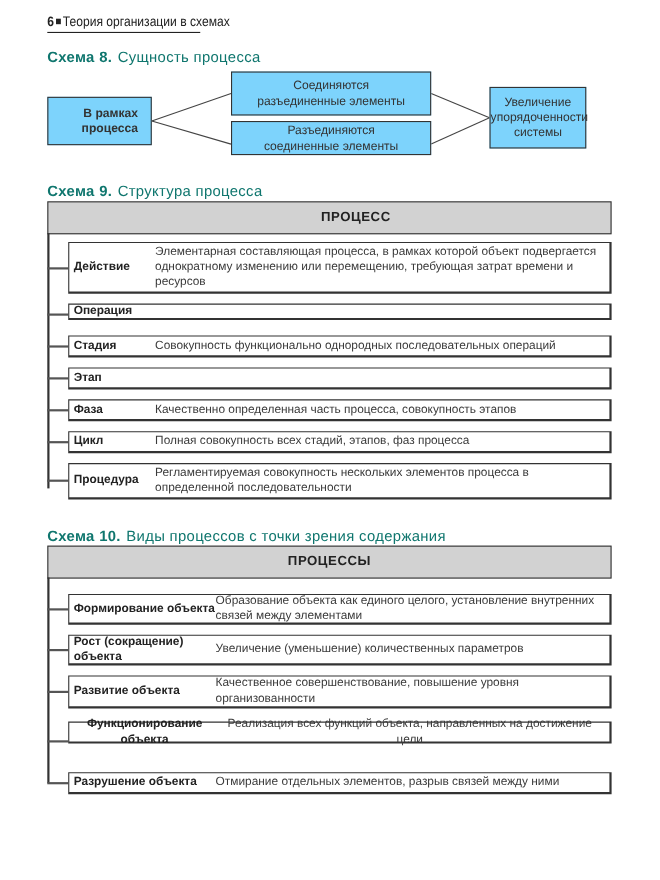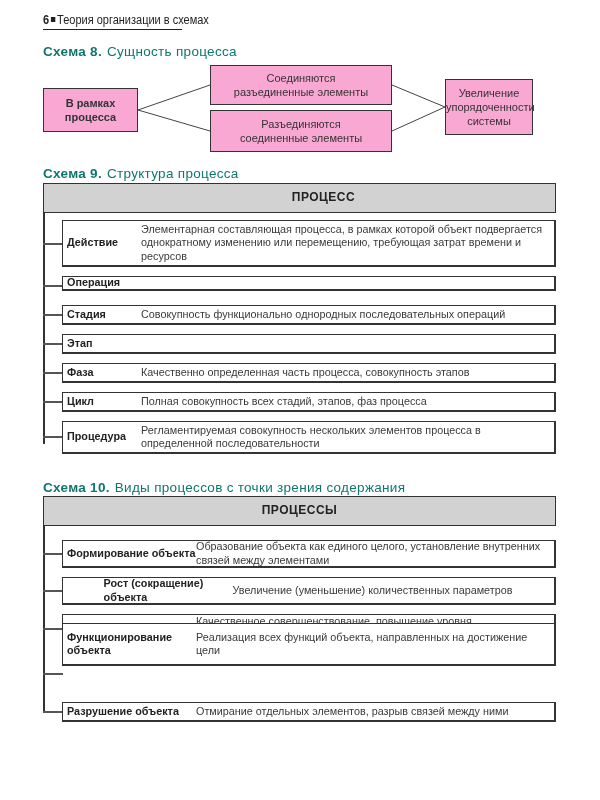--- a/index.html
+++ b/index.html
@@ -11,24 +11,24 @@
     font-size: 12.5px; color: #222; border-bottom: 1.5px solid #222; padding-bottom: 2px;
     transform: scaleX(0.88); transform-origin: left center; white-space: nowrap;
   }
   .running-head .pnum { font-weight: bold; }
   .running-head .sq { display: inline-block; width: 5px; height: 5px; background: #222; vertical-align: middle; margin: 0 2px 2px 2px; }
 
   .schema-title { position: absolute; left: 43px; font-size: 13.5px; color: #0f766e; white-space: nowrap; letter-spacing: 0.3px; }
   .schema-title .num { font-weight: bold; margin-right: 5px; }
 
   
-  .s8-box { position: absolute; border: 1.5px solid #333; background: #f9a8d4; text-align: center; font-size: 11px; line-height: 14px; color: #333; display: flex; align-items: center; justify-content: center; }
-  .s8-left { left: 43px; top: 88px; width: 95px; height: 44px; font-weight: bold; }
+  .s8-box { position: absolute; border: 1.5px solid #333; background: #7dd3fc; text-align: center; font-size: 11px; line-height: 14px; color: #333; display: flex; align-items: center; justify-content: center; }
+  .s8-left { left: 43px; top: 88px; width: 95px; height: 44px; font-weight: bold; text-align: right; }
   .s8-top { left: 210px; top: 65px; width: 182px; height: 40px; }
-  .s8-bottom { left: 210px; top: 110px; width: 182px; height: 42px; }
+  .s8-bottom { left: 210px; top: 110px; width: 182px; height: 31px; }
   .s8-right { left: 445px; top: 79px; width: 88px; height: 56px; }
   svg.connectors { position: absolute; left: 0; top: 0; width: 600px; height: 800px; pointer-events: none; }
 
   
   .frame-header {
     position: absolute; left: 43px; width: 513px; height: 30px;
     background: #d2d2d2; border: 1.5px solid #333;
     text-align: center; font-weight: bold; font-size: 12px; color: #222;
     line-height: 27px; letter-spacing: 0.5px;
   }
@@ -131,33 +131,33 @@
 <div class="trunk" style="top:525px; height:187px;"></div>
 
 <div class="s10">
   <div class="branch" style="top:553px;"></div>
   <div class="row" style="top:540px; height:28px;">
     <span class="term">Формирование объекта</span>
     <span class="def">Образование объекта как единого целого, установление внутренних связей между элементами</span>
   </div>
 
   <div class="branch" style="top:590px;"></div>
-  <div class="row" style="top:577px; height:28px;justify-content:center;">
+  <div class="row" style="top:577px; height:28px;">
     <span class="term">Рост (сокращение) объекта</span>
     <span class="def">Увеличение (уменьшение) количественных параметров</span>
   </div>
 
   <div class="branch" style="top:628px;"></div>
   <div class="row" style="top:614px; height:30px;">
     <span class="term">Развитие объекта</span>
     <span class="def">Качественное совершенствование, повышение уровня организованности</span>
   </div>
 
   <div class="branch" style="top:673px;"></div>
-  <div class="row" style="top:623px; height:43px;">
+  <div class="row" style="top:656px; height:20px;text-align:center;">
     <span class="term">Функционирование объекта</span>
     <span class="def">Реализация всех функций объекта, направленных на достижение цели</span>
   </div>
 
   <div class="branch" style="top:711px;"></div>
   <div class="row" style="top:702px; height:20px;">
     <span class="term">Разрушение объекта</span>
     <span class="def">Отмирание отдельных элементов, разрыв связей между ними</span>
   </div>
 </div>

